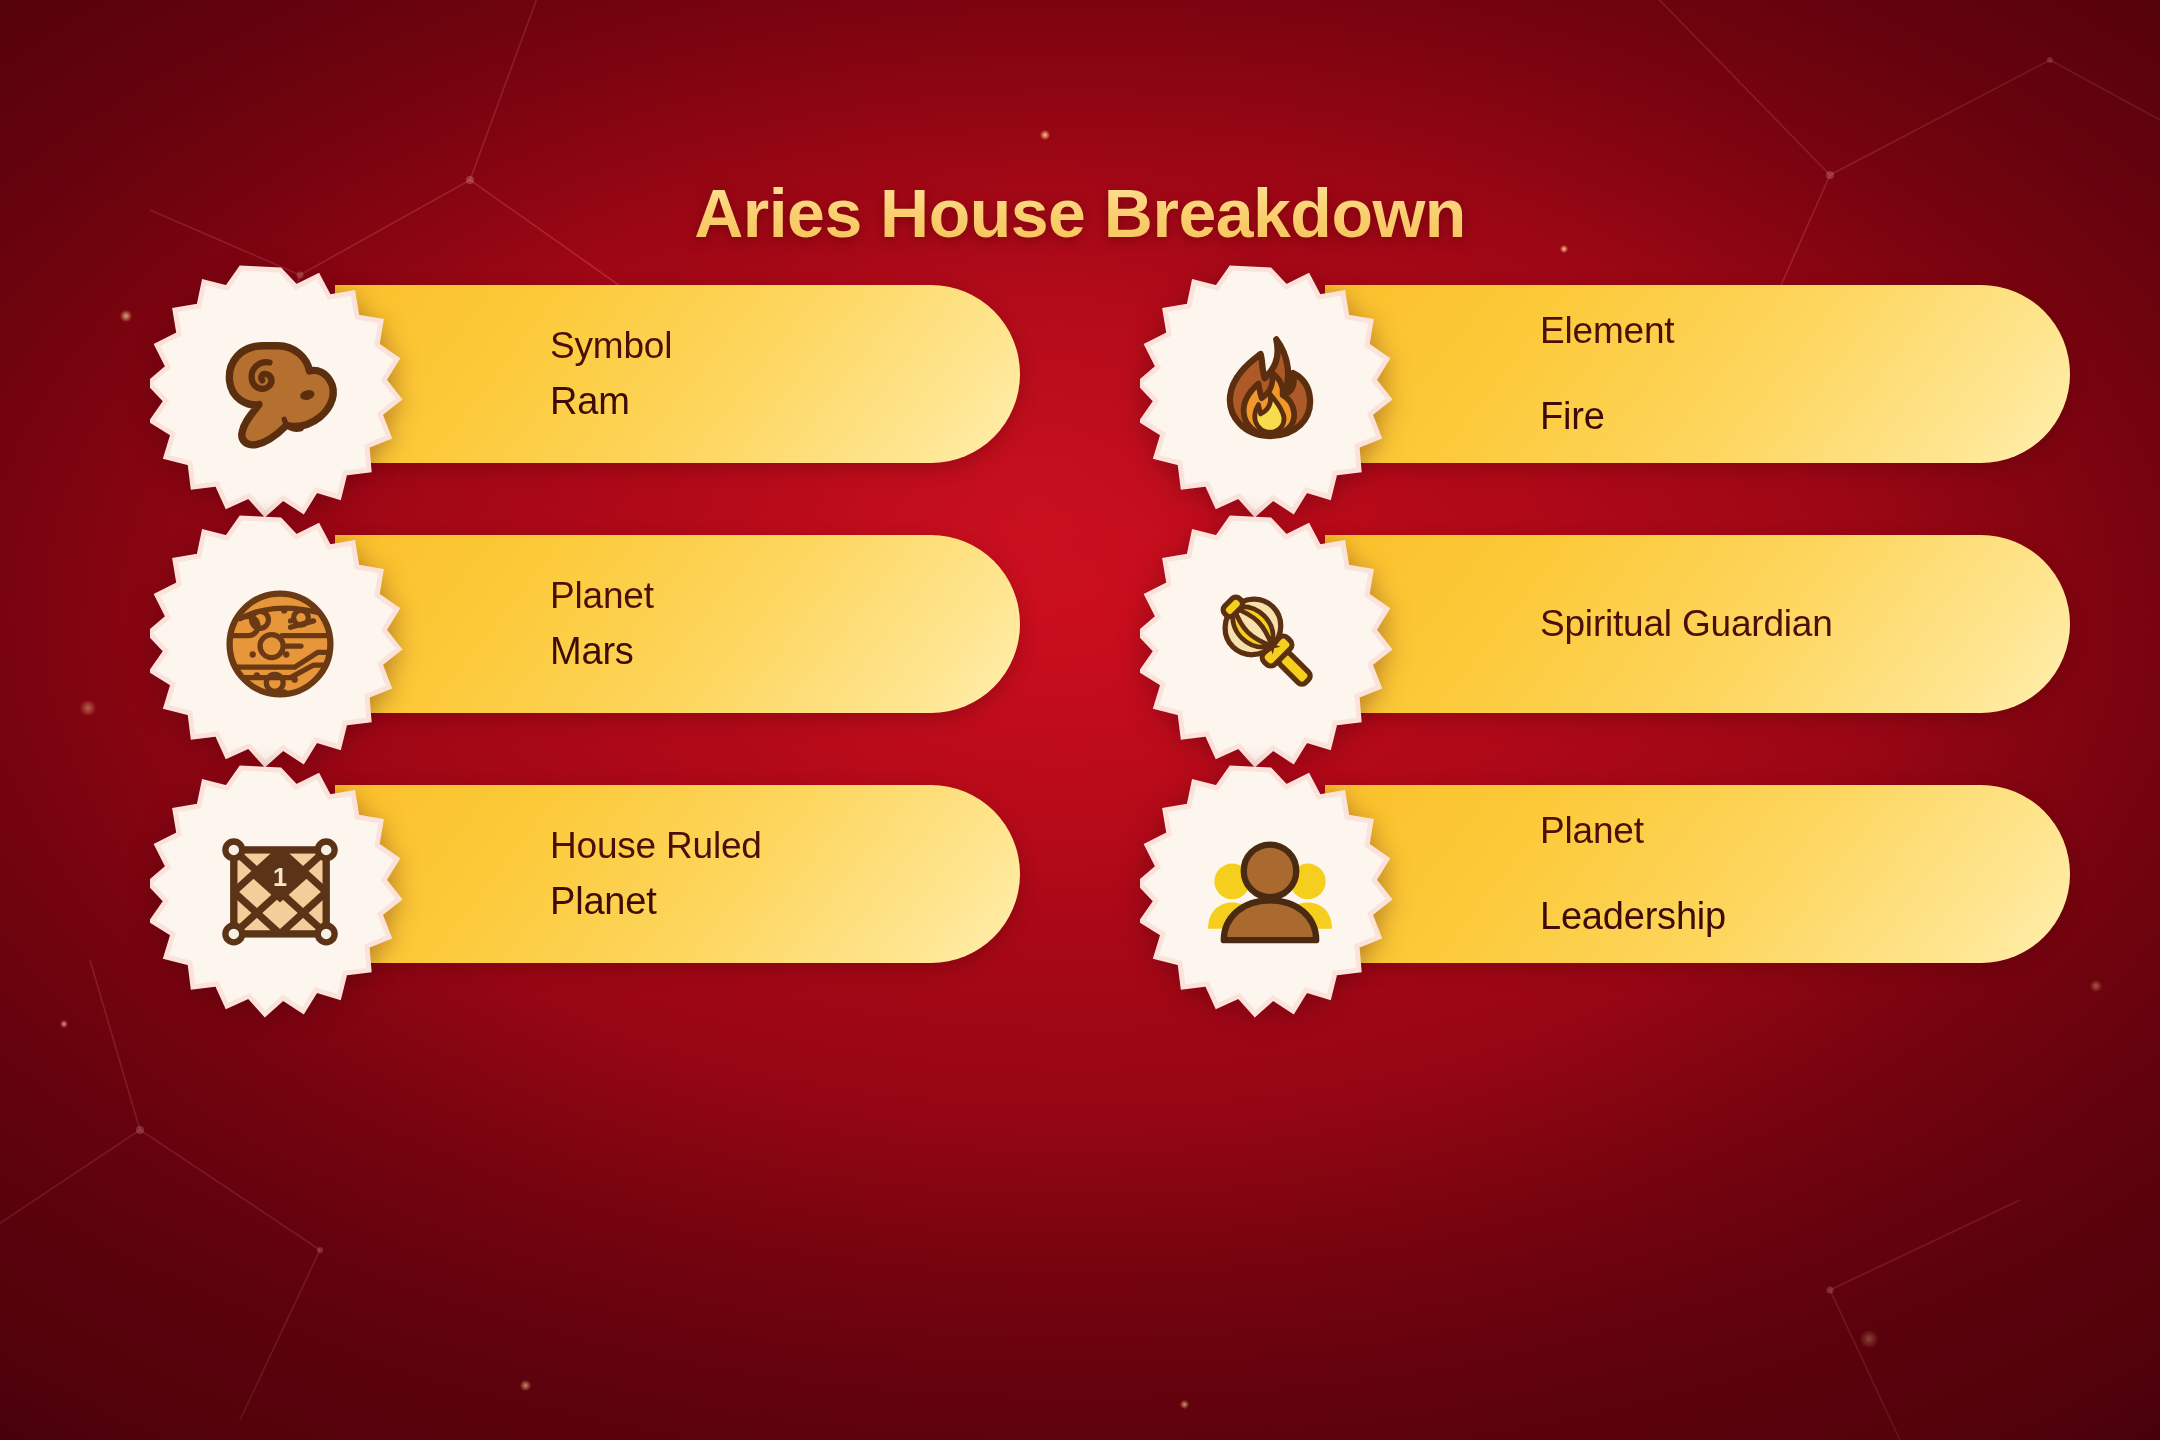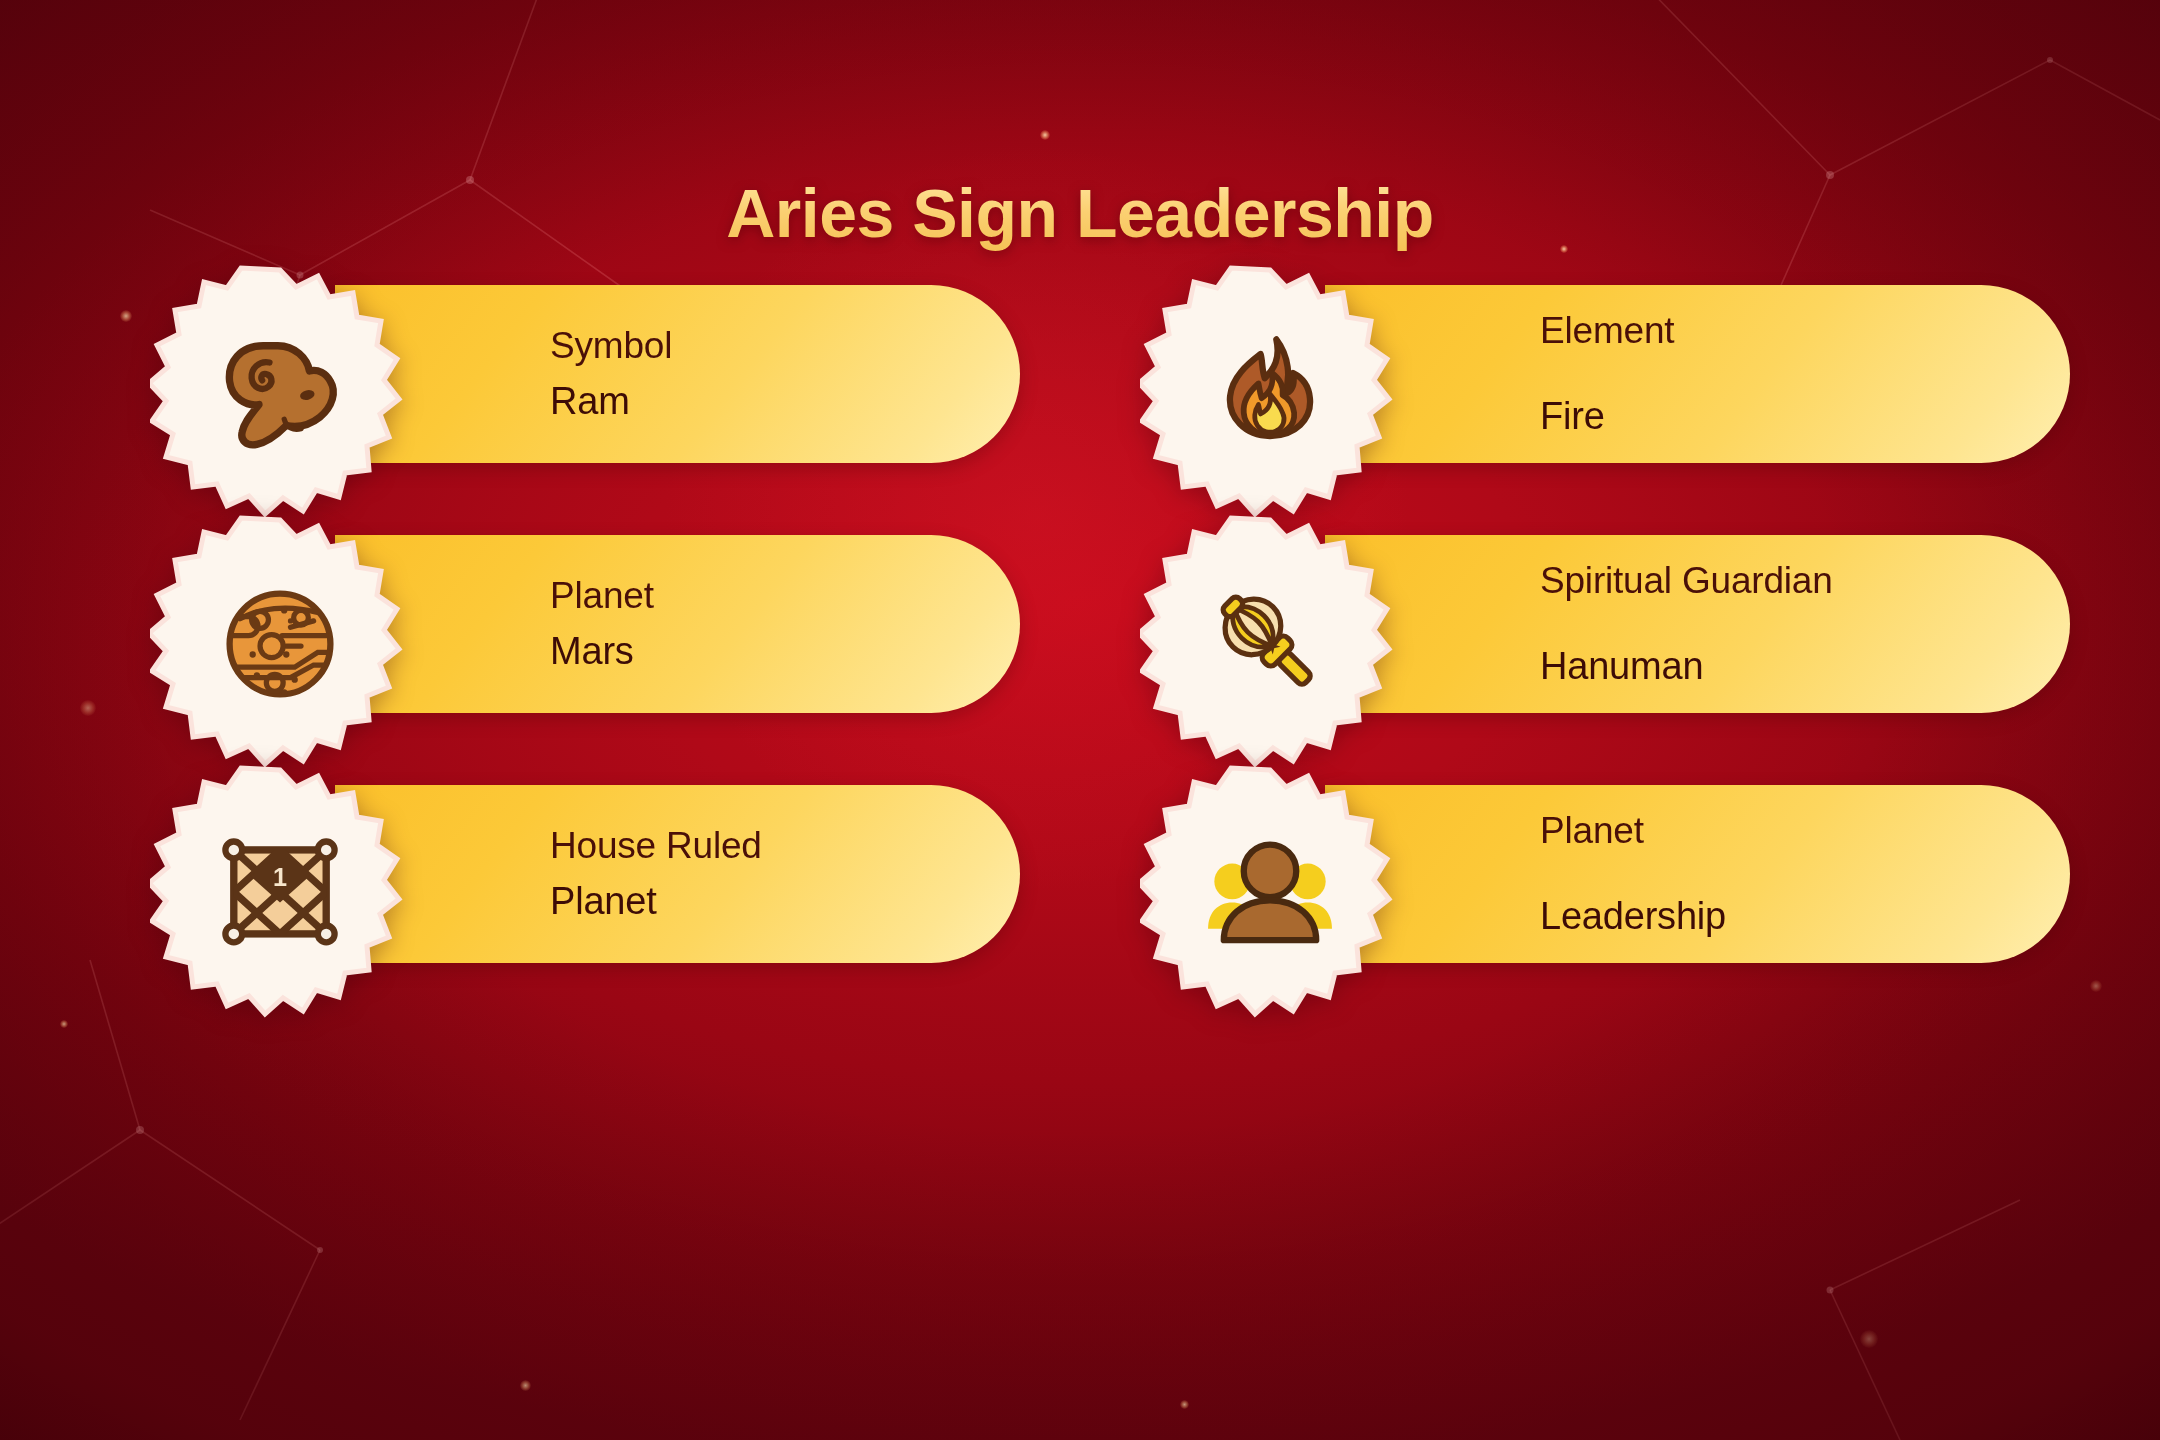--- a/index.html
+++ b/index.html
@@ -157,21 +157,21 @@
     <div class="spark" style="left:2000px; top:420px;  width:14px; height:14px; opacity:.6"></div>
     <div class="spark" style="left:1880px; top:860px;  width:10px; height:10px;"></div>
     <div class="spark" style="left:1860px; top:1330px; width:18px; height:18px; opacity:.5"></div>
     <div class="spark" style="left:520px;  top:1380px; width:11px; height:11px;"></div>
     <div class="spark" style="left:1180px; top:1400px; width:9px;  height:9px;"></div>
     <div class="spark" style="left:60px;   top:1020px; width:8px;  height:8px;"></div>
     <div class="spark" style="left:2090px; top:980px;  width:12px; height:12px; opacity:.55"></div>
   </div>
   <div class="bg-layer bg-vig"></div>
 
-  <h1 class="title">Aries Sign Leadership</h1>
+  <h1 class="title">Aries House Breakdown</h1>
 
   <div class="grid">
 
     <div class="row">
       <div class="pill">
         <div class="pill-label">Symbol</div>
         <div class="pill-value">Ram</div>
       </div>
       <div class="badge">
         <svg viewBox="0 0 260 260">
@@ -256,21 +256,20 @@
               <circle cx="64" cy="106" r="3"></circle>
             </g>
           </svg>
         </div>
       </div>
     </div>
 
     <div class="row">
       <div class="pill wide">
         <div class="pill-label">Spiritual Guardian</div>
-        <div class="pill-value">Hanuman</div>
       </div>
       <div class="badge">
         <svg viewBox="0 0 260 260">
           <path fill="#FDF6EE" stroke="#FBE3DC" stroke-width="5" d="M130 6 l16 17 22 -11 11 21 24 -4 4 24 24 4 -4 24 20 14 -13 21 15 19 -19 15 9 23 -22 9 2 24 -24 3 -6 24 -23 -7 -13 21 -20 -13 -18 16 -16 -18 -22 10 -10 -22 -24 3 -3 -24 -24 -6 7 -23 -21 -13 14 -20 -17 -18 19 -16 -11 -22 22 -11 -4 -24 24 -4 5 -24 23 6 14 -20z"></path>
         </svg>
         <div class="icon-holder">
           <svg viewBox="0 0 120 120">
             <g transform="rotate(-45 60 60)">
               <rect x="53" y="76" width="14" height="34" rx="5" fill="#F5CE1E" stroke="#5B3010" stroke-width="5"></rect>
               <rect x="44" y="62" width="32" height="15" rx="6" fill="#F5CE1E" stroke="#5B3010" stroke-width="5"></rect>

